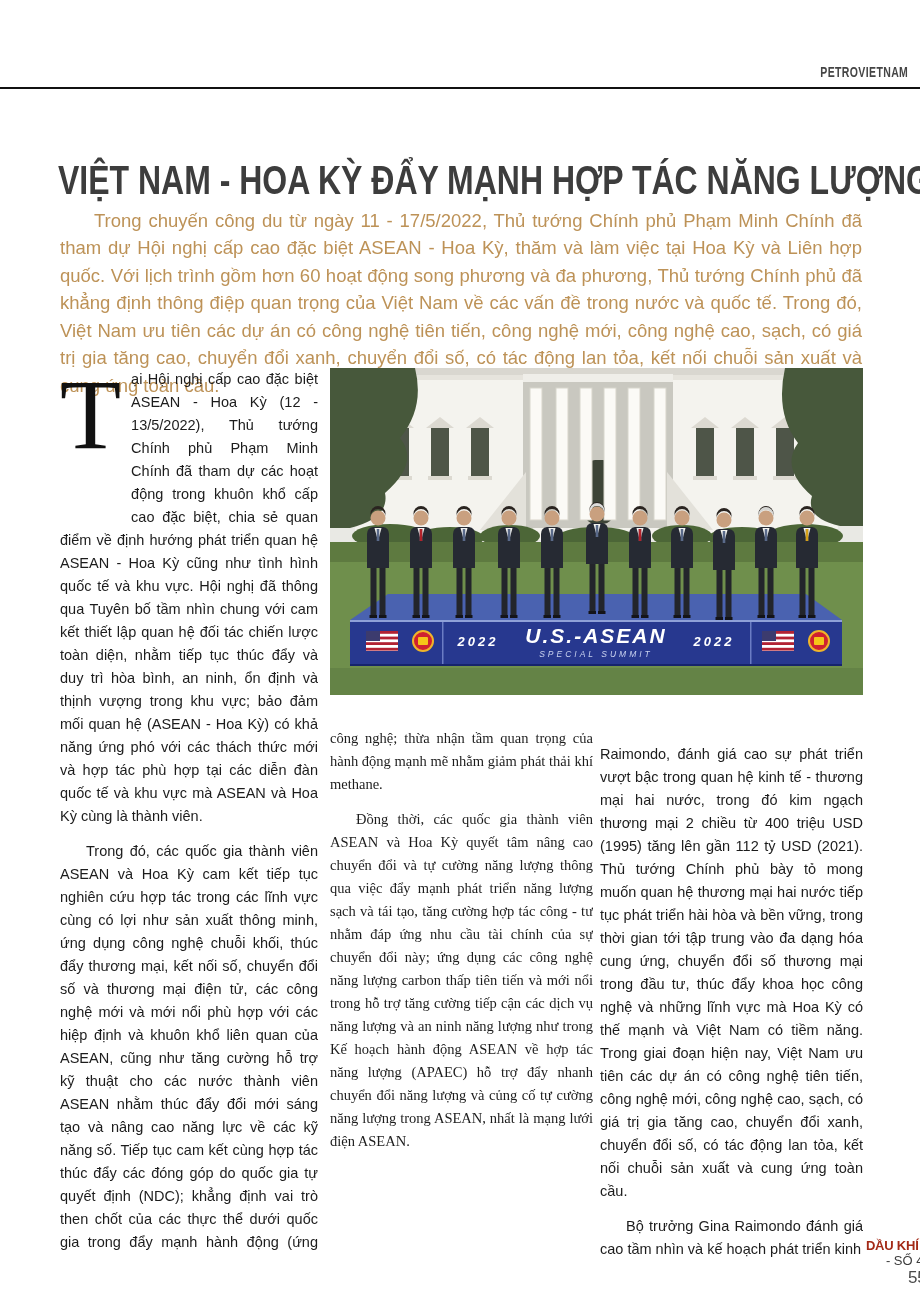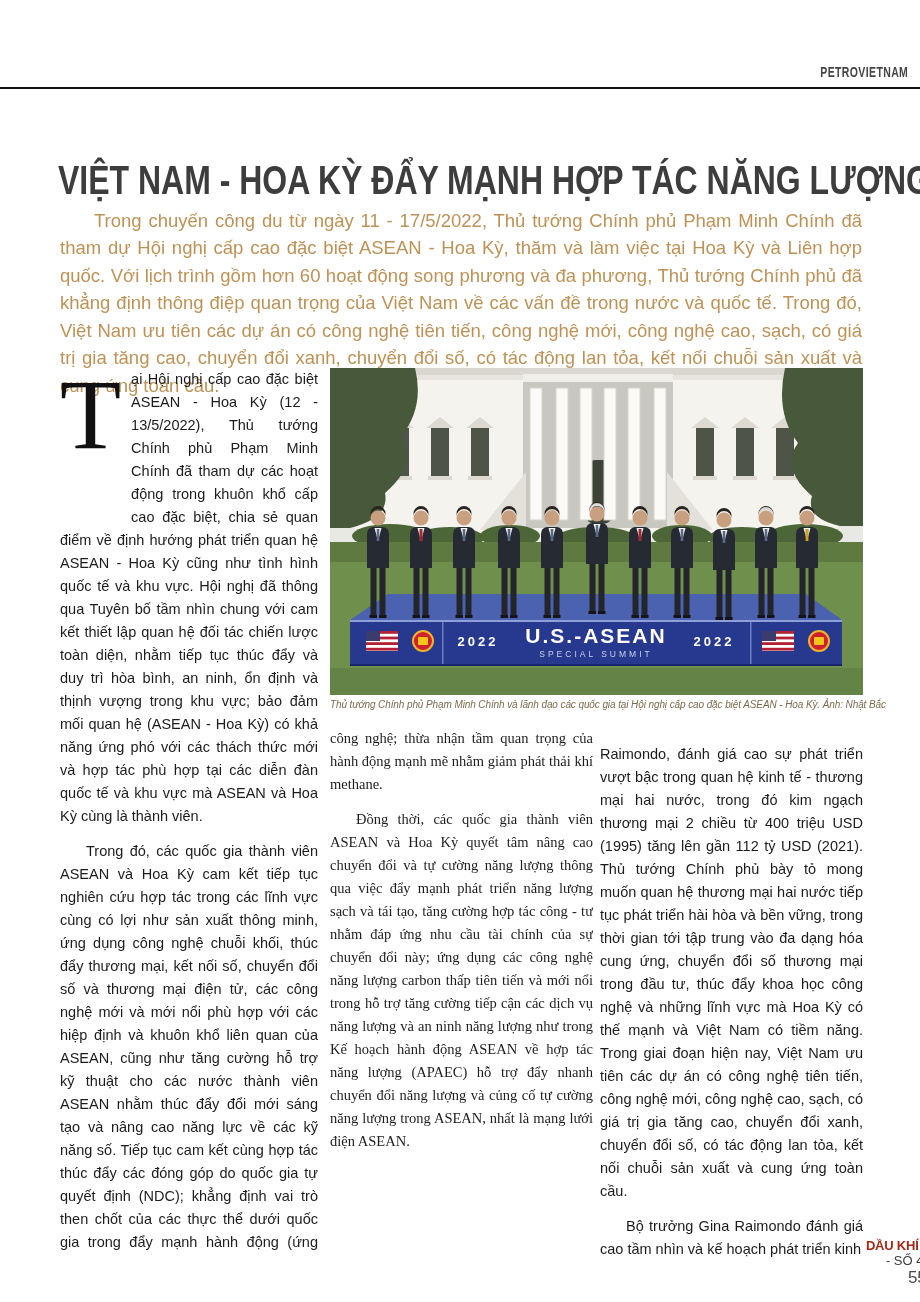--- a/index.html
+++ b/index.html
@@ -21,21 +21,21 @@
   .col{position:absolute;text-align:justify;font-size:14.5px;line-height:23px;color:#1c1c1c;overflow:hidden;}
   .col p{margin:0 0 12px 0;text-indent:26px;}
   .col p.noindent{text-indent:0;}
   #col1{left:60px;top:368px;width:258px;height:882px;}
   #col2{left:330px;top:727px;width:263px;height:523px;font-family:Liberation Serif, serif;}
   #col3{left:600px;top:727px;width:263px;height:523px;margin-top:16px;}
   .dropcap{float:left;font-size:100px;line-height:82px;height:150px;padding:6px 10px 0 0;
            font-weight:500;color:#111;font-family:"Liberation Serif","DejaVu Serif",serif;}
 
   
-  .photo{position:absolute;left:330px;top:368px;width:533px;height:327px;overflow:hidden;background:#dfe2da;}
+  .photo{position:absolute;left:330px;top:368px;width:533px;height:327px;overflow:hidden;background:#dfe2da;font-style:italic;}
   .caption{position:absolute;left:330px;top:699px;width:533px;font-size:10px;font-style:italic;
            color:#7d6a4e;letter-spacing:-.1px;white-space:nowrap;}
 
   
   .footer{position:absolute;top:1238px;right:0;display:flex;align-items:flex-start;height:20px;flex-direction:column;}
   .f-journal{font-size:13px;font-weight:bold;color:#a32a17;letter-spacing:-.2px;}
   .f-issue{font-size:13px;color:#3c3c3c;margin-left:20px;}
   .f-page{font-size:17px;color:#4a4a4a;margin-left:42px;}
   .f-bar{width:66px;height:16px;margin-left:10px;background:linear-gradient(to right,#eadbd0,#8a4526);}
 </style>
@@ -193,21 +193,20 @@
 
         <rect x="89.7" y="161" width="2.6" height="12" fill="#b3222a"></rect>
         <rect x="308.7" y="161" width="2.6" height="12" fill="#b3222a"></rect>
         <rect x="475.7" y="161" width="2.6" height="12" fill="#d4a017"></rect>
 
         <path d="M259.5,145.5 A7.5,7.5 0 0 1 274.5,145.5 L274.5,142.5 A7.5,7.5 0 0 0 259.5,142.5 Z" fill="#dcdcda"></path>
         <path d="M428.5,149.5 A7.5,7.5 0 0 1 443.5,149.5 L443.5,146.5 A7.5,7.5 0 0 0 428.5,146.5 Z" fill="#d5d5d2"></path>
       </g>
     </svg>
   </div>
-  <div class="caption">Thủ tướng Chính phủ Phạm Minh Chính và lãnh đạo các quốc gia tại Hội nghị cấp cao đặc biệt ASEAN - Hoa Kỳ. Ảnh: Nhật Bắc</div>
 
   <div id="col2" class="col">
     <p class="noindent">công nghệ; thừa nhận tầm quan trọng của hành động mạnh mẽ nhằm giảm phát thải khí methane.</p>
     <p>Đồng thời, các quốc gia thành viên ASEAN và Hoa Kỳ quyết tâm nâng cao chuyển đổi và tự cường năng lượng thông qua việc đẩy mạnh phát triển năng lượng sạch và tái tạo, tăng cường hợp tác công - tư nhằm đáp ứng nhu cầu tài chính của sự chuyển đổi này; ứng dụng các công nghệ năng lượng carbon thấp tiên tiến và mới nổi trong hỗ trợ tăng cường tiếp cận các dịch vụ năng lượng và an ninh năng lượng như trong Kế hoạch hành động ASEAN về hợp tác năng lượng (APAEC) hỗ trợ đẩy nhanh chuyển đổi năng lượng và củng cố tự cường năng lượng trong ASEAN, nhất là mạng lưới điện ASEAN.</p>
   </div>
 
   <div id="col3" class="col">
     <p class="noindent">Raimondo, đánh giá cao sự phát triển vượt bậc trong quan hệ kinh tế - thương mại hai nước, trong đó kim ngạch thương mại 2 chiều từ 400 triệu USD (1995) tăng lên gần 112 tỷ USD (2021). Thủ tướng Chính phủ bày tỏ mong muốn quan hệ thương mại hai nước tiếp tục phát triển hài hòa và bền vững, trong thời gian tới tập trung vào đa dạng hóa cung ứng, chuyển đổi số thương mại trong đầu tư, thúc đẩy khoa học công nghệ và những lĩnh vực mà Hoa Kỳ có thế mạnh và Việt Nam có tiềm năng. Trong giai đoạn hiện nay, Việt Nam ưu tiên các dự án có công nghệ tiên tiến, công nghệ mới, công nghệ cao, sạch, có giá trị gia tăng cao, chuyển đổi xanh, chuyển đổi số, có tác động lan tỏa, kết nối chuỗi sản xuất và cung ứng toàn cầu.</p>
     <p>Bộ trưởng Gina Raimondo đánh giá cao tầm nhìn và kế hoạch phát triển kinh</p>
   </div>

